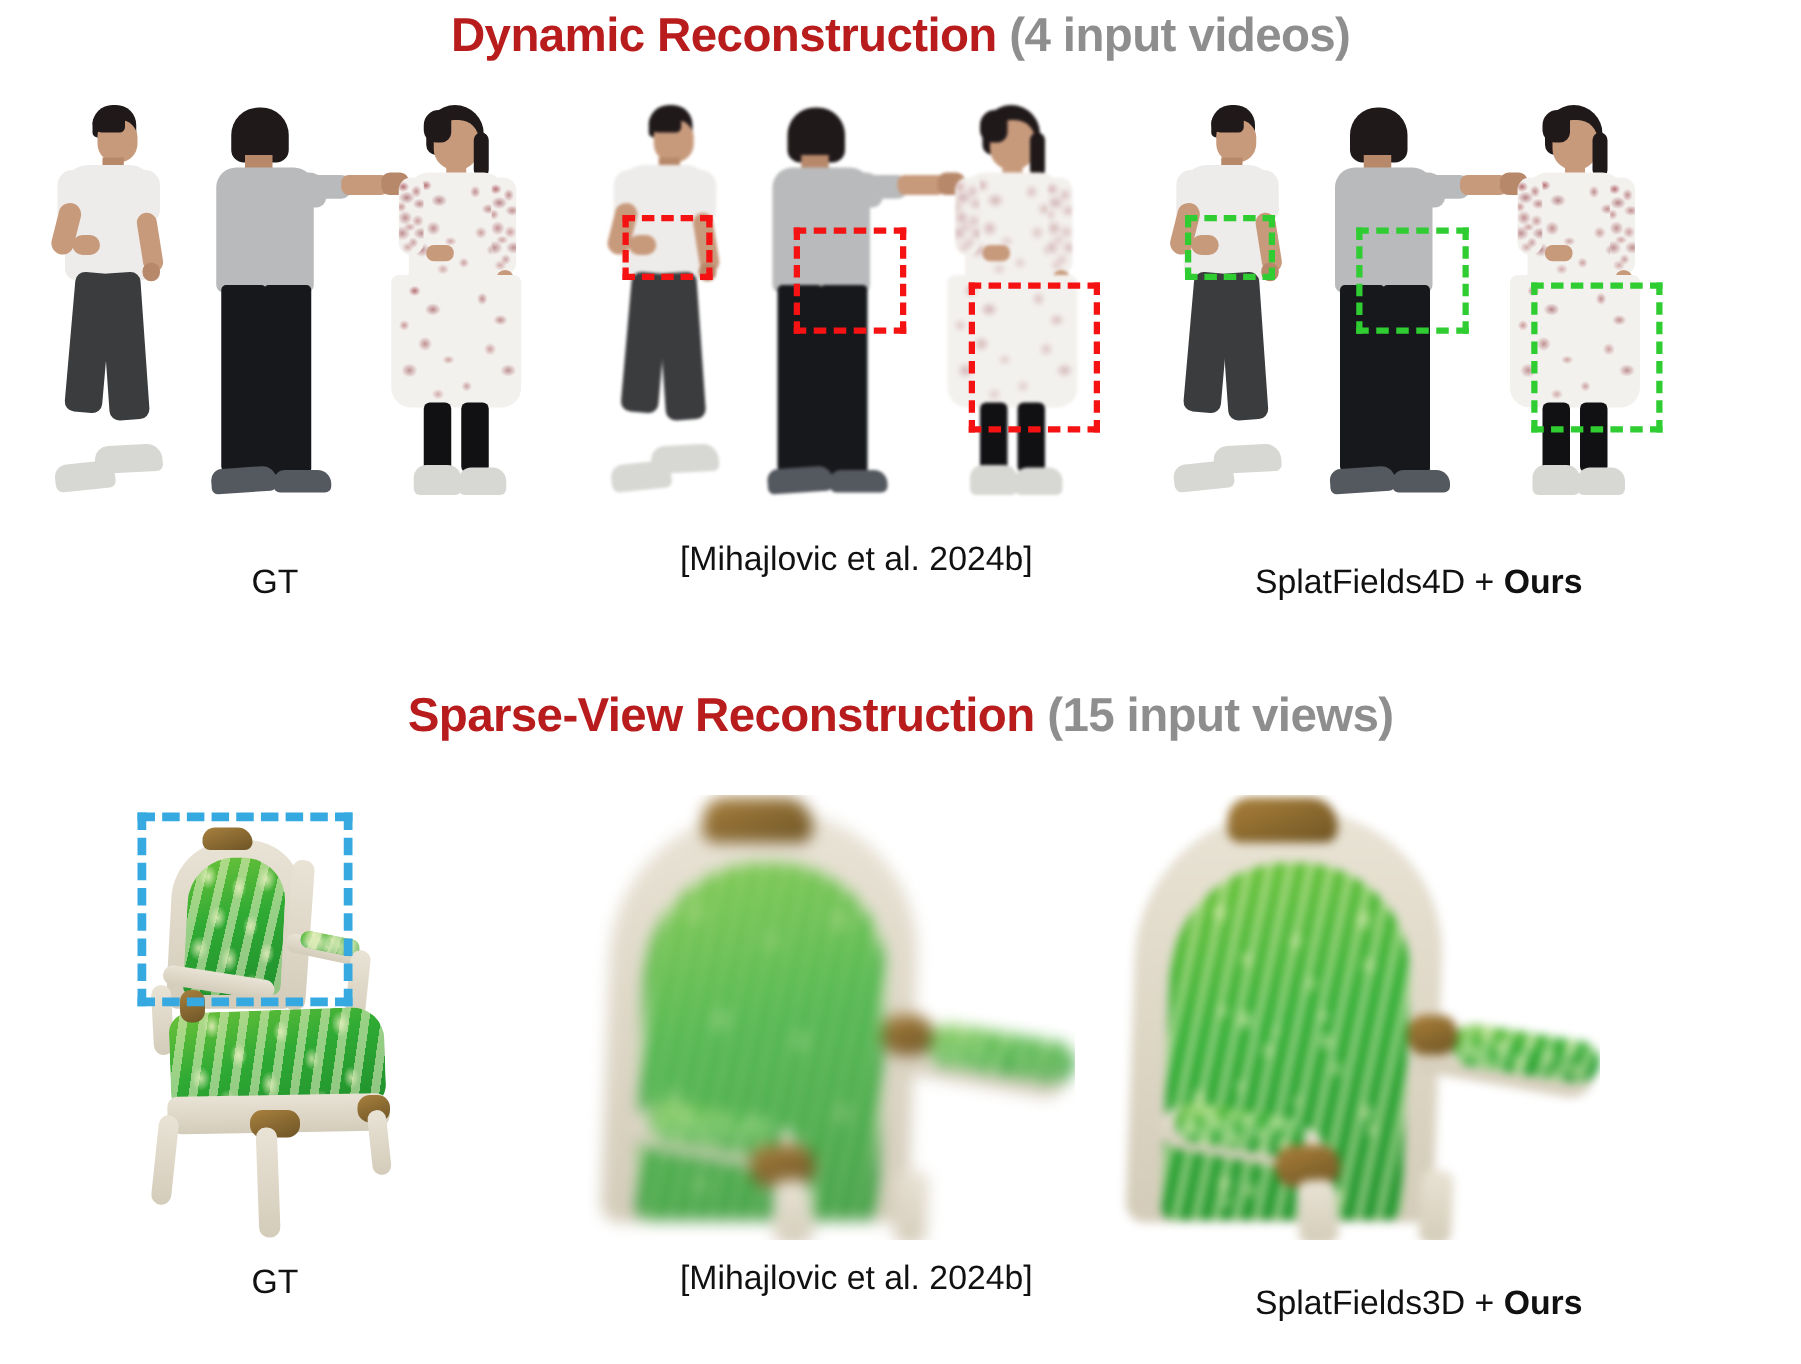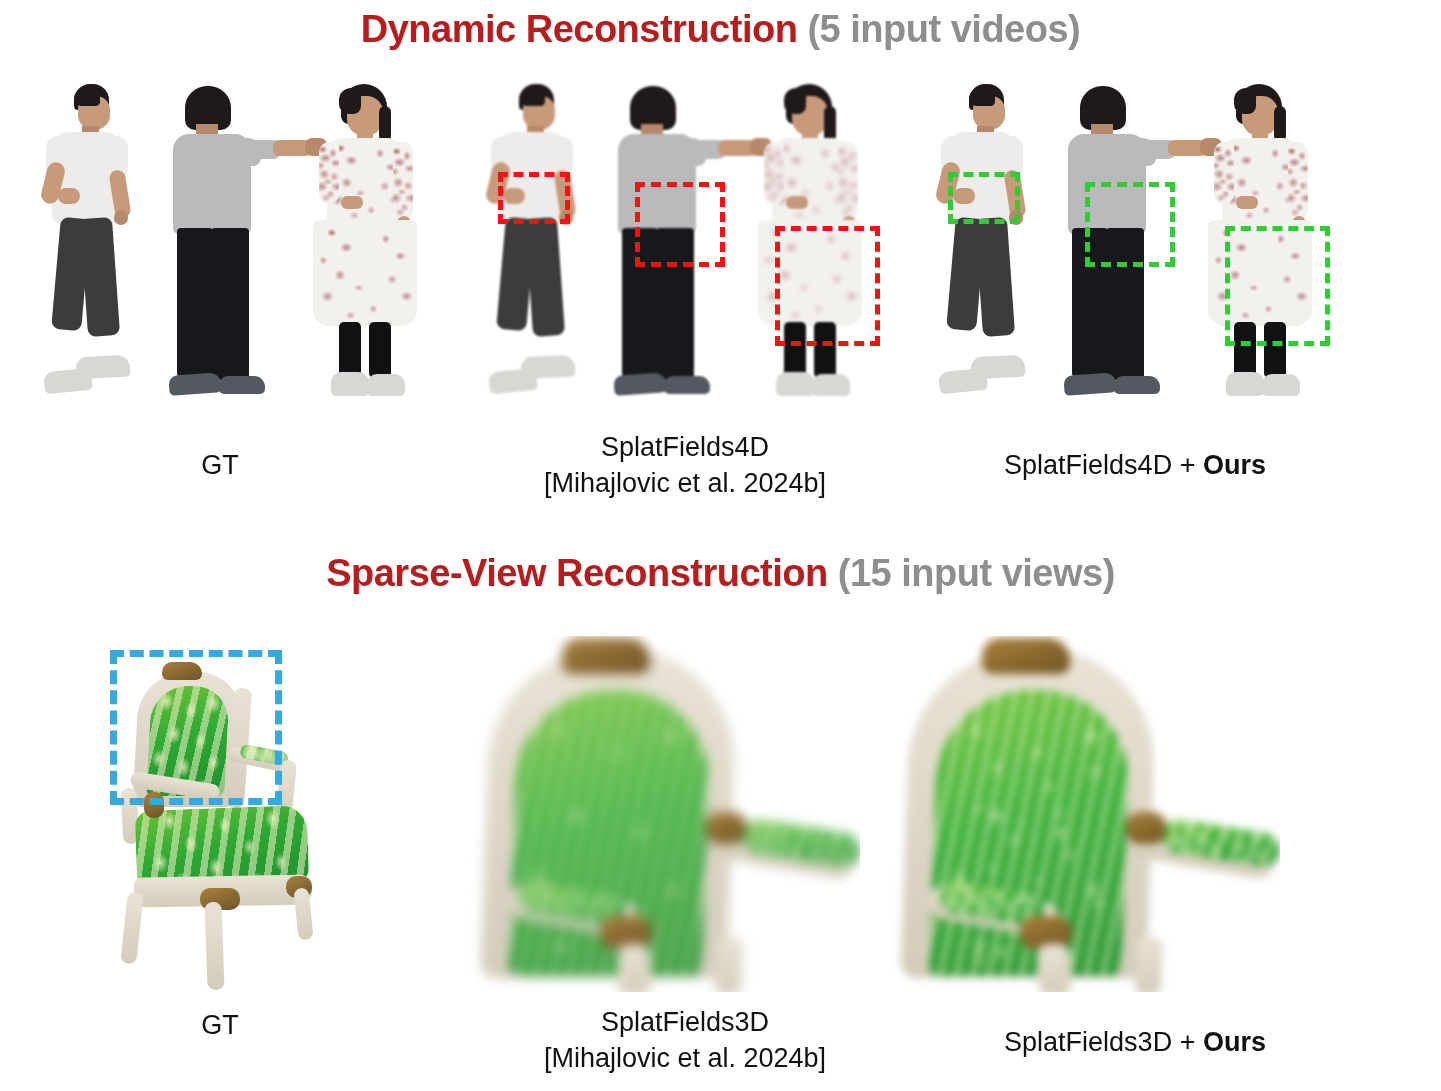--- a/index.html
+++ b/index.html
@@ -128,21 +128,21 @@
       radial-gradient(ellipse 9px 12px at 70% 92%, rgba(238,242,196,.68), rgba(238,242,196,0) 70%);
   }
   .smear { filter: blur(4px) saturate(1.05); }
   .smear-strong { filter: blur(6px) saturate(1.0); }
 </style>
 </head>
 <body>
 
 <div class="section-title" id="title-dynamic">
   <span class="main">Dynamic Reconstruction</span>
-  <span class="sub">(5 input videos)</span>
+  <span class="sub">(4 input videos)</span>
 </div>
 
 <div class="panel" id="panel-dyn-gt" style="left:20px; top:80px; width:440px; height:340px;">
 
   <div class="human" style="left:10px; top:4px; width:110px; height:318px;">
     <div class="hm-part hair" style="left:44px; top:0px;   width:35px; height:26px; border-radius:16px 16px 4px 4px;"></div>
     <div class="hm-part skin" style="left:48px; top:12px;  width:32px; height:34px; border-radius:13px 14px 15px 15px;"></div>
     <div class="hm-part hair" style="left:44px; top:6px;   width:26px; height:16px; border-radius:12px 4px 6px 10px;"></div>
     <div class="hm-part skin-dark" style="left:52px; top:42px;  width:17px; height:14px;"></div>
     <div class="hm-part shirt-w" style="left:22px; top:48px;  width:70px; height:92px; border-radius:18px 18px 9px 9px;"></div>
@@ -327,21 +327,20 @@
 
 <div class="dash-box dash-green" style="left:948px; top:172px; width:72px; height:52px;"></div>
 <div class="dash-box dash-green" style="left:1085px; top:182px; width:90px; height:85px;"></div>
 <div class="dash-box dash-green" style="left:1225px; top:226px; width:105px; height:120px;"></div>
 
 <div class="caption" style="left:140px; top:448px; width:160px;">
   <div>GT</div>
 </div>
 
 <div class="caption" style="left:490px; top:430px; width:390px;">
-  <div>SplatFields4D</div>
   <div>[Mihajlovic et al. 2024b]</div>
 </div>
 
 <div class="caption" style="left:920px; top:448px; width:430px; white-space:nowrap;">
   <div>
     <span>SplatFields4D + </span><span class="bold">Ours</span>
   </div>
 </div>
 
 <div class="section-title" id="title-sparse">
@@ -429,21 +428,20 @@
     <div class="ch-part wood" style="left:148px; top:308px; width:32px; height:52px; border-radius:10px; transform:rotate(-4deg);"></div>
     <div class="ch-part wood" style="left:246px; top:300px; width:26px; height:60px; border-radius:10px; transform:rotate(3deg);"></div>
   </div>
 </div>
 
 <div class="caption" style="left:140px; top:1008px; width:160px;">
   <div>GT</div>
 </div>
 
 <div class="caption" style="left:490px; top:1005px; width:390px;">
-  <div>SplatFields3D</div>
   <div>[Mihajlovic et al. 2024b]</div>
 </div>
 
 <div class="caption" style="left:920px; top:1025px; width:430px; white-space:nowrap;">
   <div>
     <span>SplatFields3D + </span><span class="bold">Ours</span>
   </div>
 </div>
 
 </body></html>

